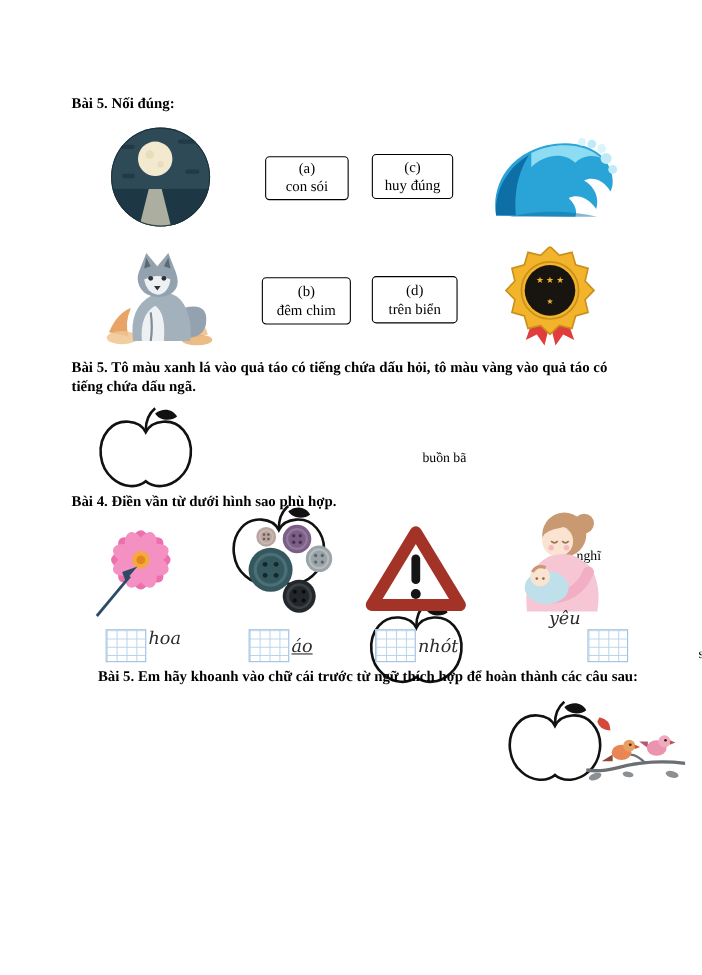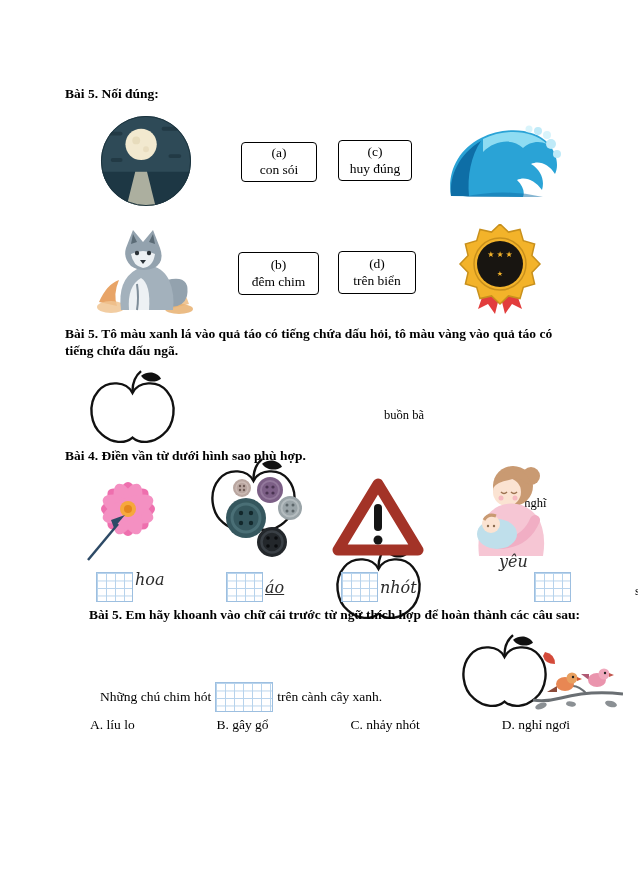--- a/index.html
+++ b/index.html
@@ -269,44 +269,21 @@
   <span class="abs hand" style="left:265px; top:578px;text-decoration:underline;">áo</span>
 
   <div class="abs grid-box" style="left:341px; top:572px; width:37px; height:30px;"></div>
   <span class="abs hand" style="left:380px; top:578px;">nhót</span>
 
   <span class="abs hand" style="left:499px; top:552px;">yêu</span>
   <div class="abs grid-box" style="left:534px; top:572px; width:37px; height:30px;"></div>
 
   <div class="abs title" style="left:65px; top:607px; width:505px;margin-left:24px;">Bài 5. Em hãy khoanh vào chữ cái trước từ ngữ thích hợp để hoàn thành các câu sau:</div>
 
-  <div class="abs sentence" style="left:100px; top:682px;">
-    <span>Những chú chim hót</span>
-    <span class="grid-box" style="display:inline-block; width:58px; height:30px; margin:0 4px;"></span>
-    <span>trên cành cây xanh.</span>
-  </div>
-
-  <div class="abs choices" style="left:90px; top:717px; width:480px;">
-    <span class="choice">
-      <span>A.</span>
-      <span>líu lo</span>
-    </span>
-    <span class="choice">
-      <span>B.</span>
-      <span>gây gổ</span>
-    </span>
-    <span class="choice">
-      <span>C.</span>
-      <span>nhảy nhót</span>
-    </span>
-    <span class="choice">
-      <span>D.</span>
-      <span>nghỉ ngơi</span>
-    </span>
-  </div>
+
 
   <div class="abs svg-wrap" style="left:527px; top:646px;">
     <svg width="96" height="70" viewBox="0 0 96 70">
       <path d="M96 48 Q64 44 34 52 Q18 56 6 54" stroke="#6a6f73" stroke-width="3" fill="none"></path>
       <path d="M60 48 Q52 40 46 40" stroke="#6a6f73" stroke-width="2" fill="none"></path>
       <ellipse cx="14" cy="60" rx="6" ry="3" fill="#8b9094" transform="rotate(-20 14 60)"></ellipse>
       <ellipse cx="84" cy="58" rx="6" ry="3" fill="#8b9094" transform="rotate(15 84 58)"></ellipse>
       <ellipse cx="44" cy="58" rx="5" ry="2.5" fill="#8b9094" transform="rotate(10 44 58)"></ellipse>
       <path d="M18 6 Q28 8 28 18 Q18 18 16 10 Z" fill="#d44a3a"></path>
       <g>

